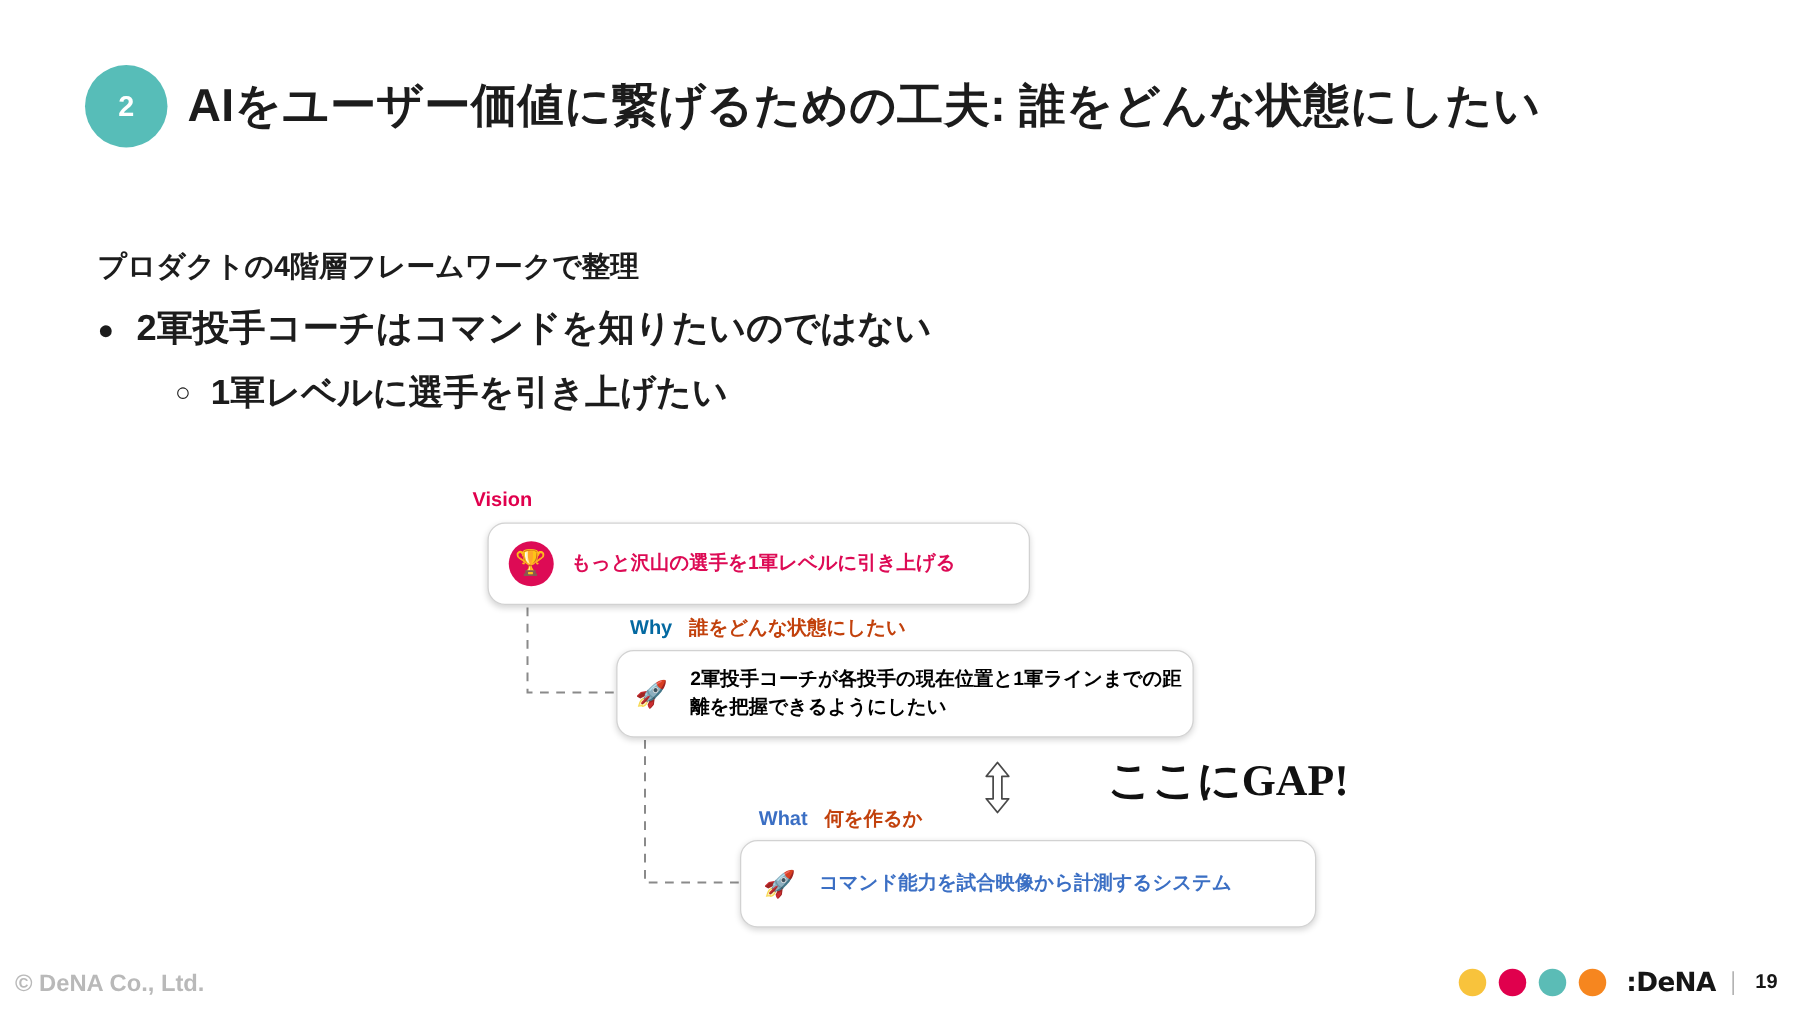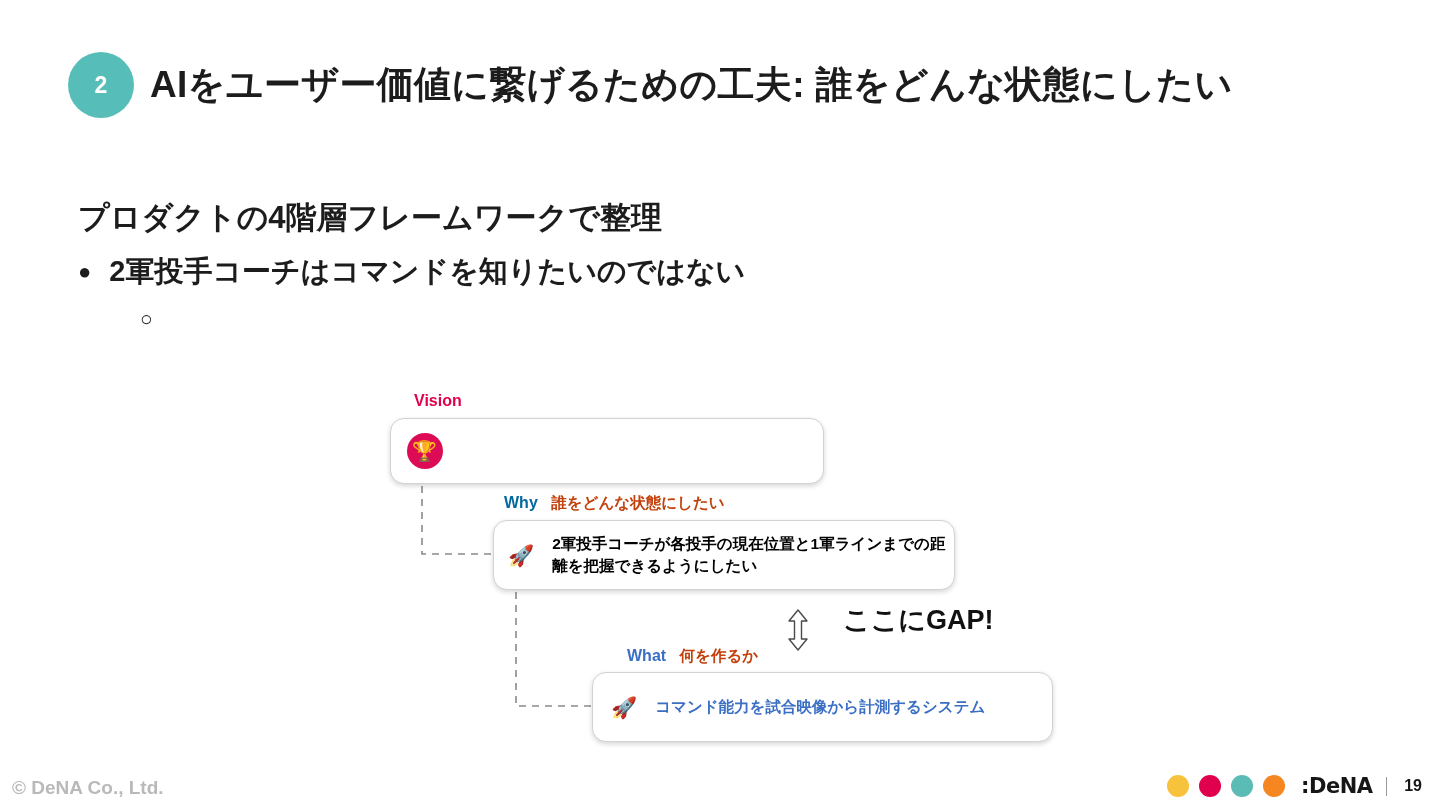--- a/index.html
+++ b/index.html
@@ -54,21 +54,21 @@
   }
 
   
   .bullets {
     position: absolute;
     left: 78px;
     top: 202px;
     width: 1100px;
   }
   .bullet-l0 {
-    font-size: 31px;
+    font-size: 23px;
     font-weight: bold;
     color: #1c1c1c;
     line-height: 1.0;
     margin-bottom: 24px;
   }
   .bullet-l1 {
     font-size: 29px;
     font-weight: bold;
     color: #1c1c1c;
     line-height: 1.0;
@@ -173,37 +173,38 @@
     padding-left: 14px;
   }
   #card-why .card-text { color: #2E9C94; margin-left: 18px; }
 
   #card-what {
     left: 592px; top: 672px; width: 461px; height: 70px;
     padding-left: 18px;
   }
   #card-what .card-text { color: #3B6FC4; margin-left: 18px; }
 
-  #label-vision { left: 414px; top: 393px; }
+  #label-vision { left: 378px; top: 393px; }
   #label-vision .key { color: #E0004D; }
   #label-why { left: 504px; top: 495px; }
   #label-why .key { color: #4FB3AC; }
   #label-what { left: 607px; top: 648px; }
   #label-what .key { color: #3B6FC4; }
 
   
   .gap-note {
     position: absolute;
-    left: 843px;
+    left: 886px;
     top: 607px;
-    font-size: 27px;
+    font-size: 35px;
     font-weight: bold;
     color: #111111;
     white-space: nowrap;
     line-height: 1;
+    font-family: Liberation Serif, serif;
   }
   .gap-arrow {
     position: absolute;
     left: 783px;
     top: 608px;
     width: 30px;
     height: 44px;
   }
 
   
@@ -268,46 +269,48 @@
   </div>
 
   <div class="bullets">
     <div class="bullet-l0">プロダクトの4階層フレームワークで整理</div>
     <div class="bullet-l1">
       <span class="marker">●</span>
       <span>2軍投手コーチはコマンドを知りたいのではない</span>
     </div>
     <div class="bullet-l2">
       <span class="marker">○</span>
+      <span>1軍レベルに選手を引き上げたい</span>
     </div>
   </div>
 
   <svg id="diagram" viewBox="0 0 1440 810">
 
     <path d="M 422 486 L 422 554 L 505 554" fill="none" stroke="#8a8a8a" stroke-width="1.6" stroke-dasharray="7 6"></path>
 
     <path d="M 516 592 L 516 706 L 602 706" fill="none" stroke="#8a8a8a" stroke-width="1.6" stroke-dasharray="7 6"></path>
   </svg>
 
   <div class="tier-label" id="label-vision">
     <span class="key" style="color: rgb(224, 0, 77);">Vision</span>
   </div>
   <div class="tier-label" id="label-why">
     <span class="key" style="color: #0369a1;">Why</span>
     <span class="desc">誰をどんな状態にしたい</span>
   </div>
   <div class="tier-label" id="label-what">
-    <span class="key" style="color: rgb(59, 111, 196); margin-left: 20px;">What</span>
+    <span class="key" style="color: rgb(59, 111, 196);">What</span>
     <span class="desc">何を作るか</span>
   </div>
 
   <div class="card" id="card-vision">
     <div class="icon-slot">
       <div class="trophy-badge">🏆</div>
     </div>
+    <div class="card-text" style="color: rgb(221, 11, 85);">もっと沢山の選手を1軍レベルに引き上げる</div>
   </div>
 
   <div class="card" id="card-why">
     <div class="icon-slot">
       <div class="rocket">🚀</div>
     </div>
     <div class="card-text" style="color: #000000;">2軍投手コーチが各投手の現在位置と1軍ラインまでの距離を把握できるようにしたい</div>
   </div>
 
   <div class="card" id="card-what">

